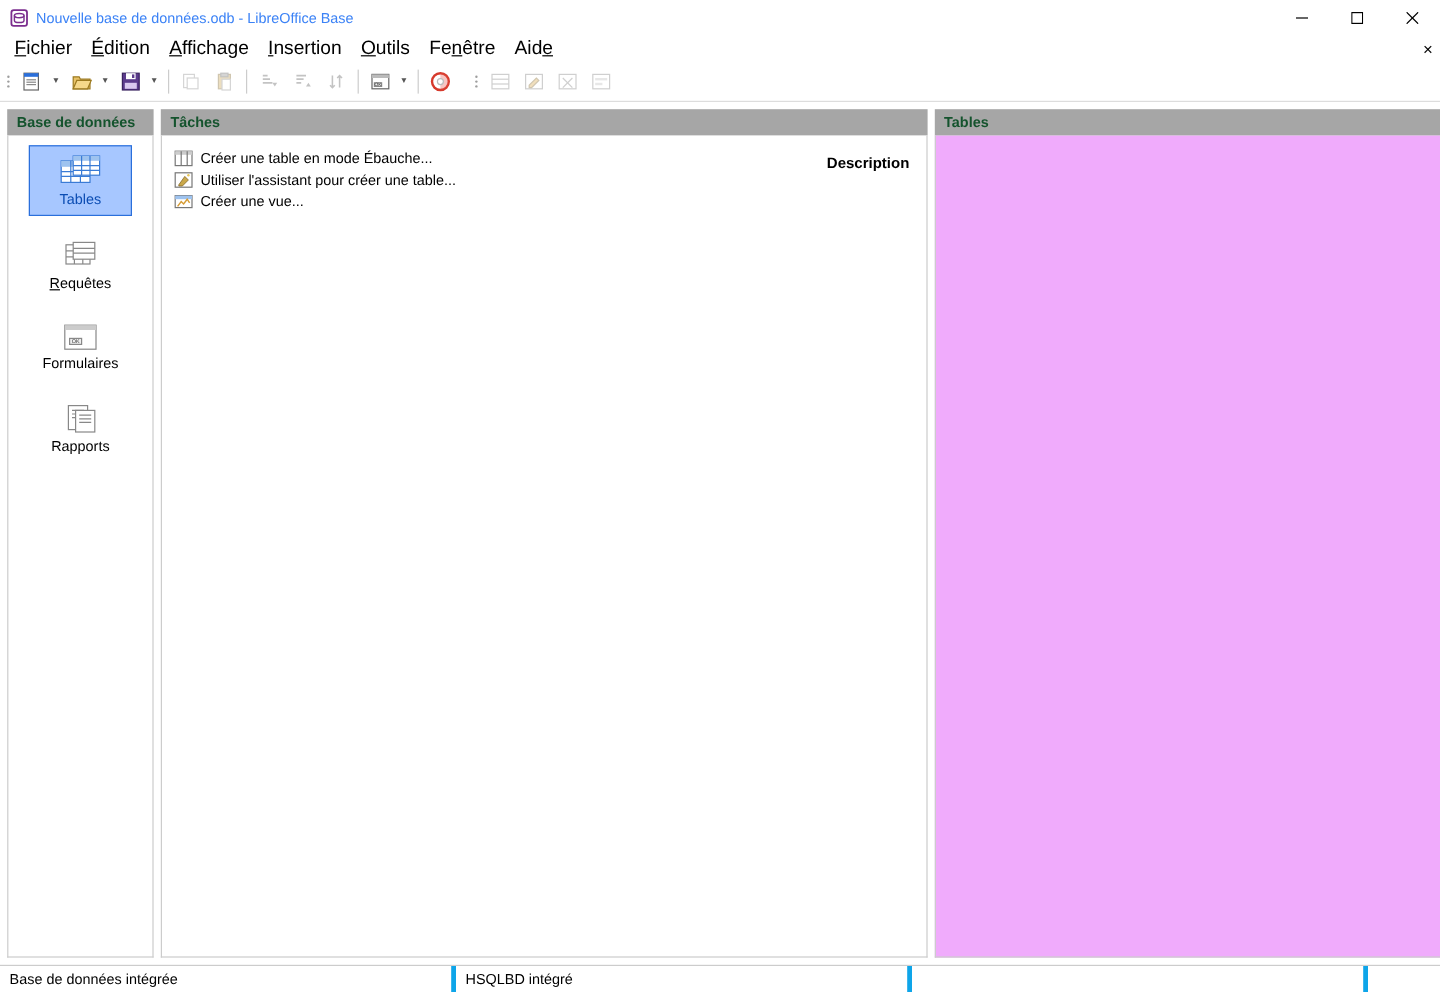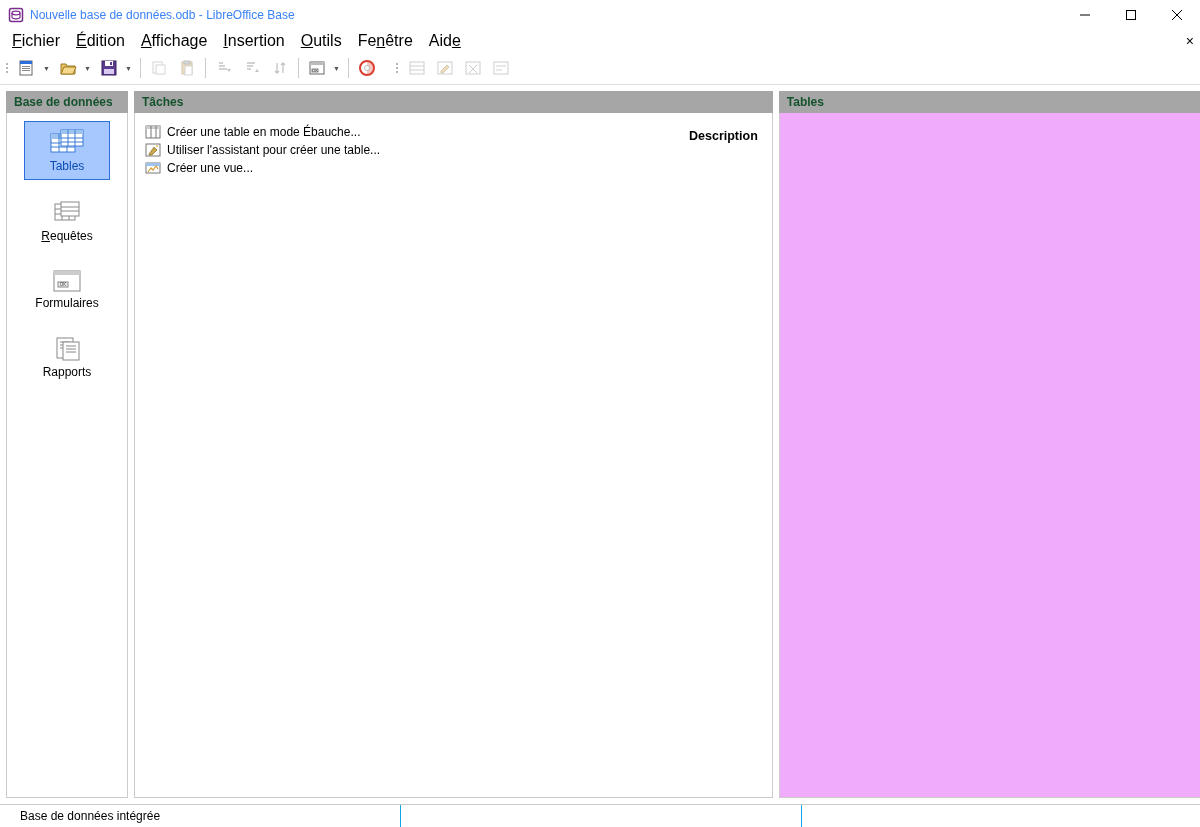--- a/index.html
+++ b/index.html
@@ -39,21 +39,21 @@
 .tasks-right{flex:1;border-left:none;padding:16px 14px}
 .tasks-right .desc-h{font-weight:700;font-size:12.5px}
 .tables-panel{flex:1;display:flex;flex-direction:column;min-height:0}
 .tables-body{flex:1;border:1px solid #ccc;border-top:none;background:#f0abfc;display:flex;min-height:0}
 .tables-left{flex:0 0 534px}
 .tables-right{flex:1;padding:10px 12px;display:flex;flex-direction:column}
 .preview-top{text-align:right;font-size:12px;padding-bottom:6px}
 .preview-top .dd2{font-size:8px;margin-left:4px}
 .preview-box{flex:0 0 356px;border:1px solid #919191;margin-top:6px}
 .status-bar{height:22px;border-top:1px solid #ccc;display:flex;align-items:center;font-size:12px}
-.status-cell{height:22px;display:flex;align-items:center;padding:0 20px;border-right:1px solid #0ea5e9}
+.status-cell{height:22px;display:flex;align-items:center;padding:0 8px;border-right:4px solid #0ea5e9}
 .status-cell.c1{width:360px}
 .status-cell.c2{width:360px}
 .status-cell.c3{width:360px}
 svg{display:block}
 </style>
 </head>
 <body>
 
 <div class="window">
 
@@ -333,15 +333,16 @@
             </div>
             <div class="preview-box"></div>
           </div>
         </div>
       </div>
     </div>
   </div>
 
   <div class="status-bar">
     <div class="status-cell c1">Base de données intégrée</div>
+    <div class="status-cell c2">HSQLBD intégré</div>
     <div class="status-cell c3"></div>
   </div>
 </div>
 
 </body></html>

